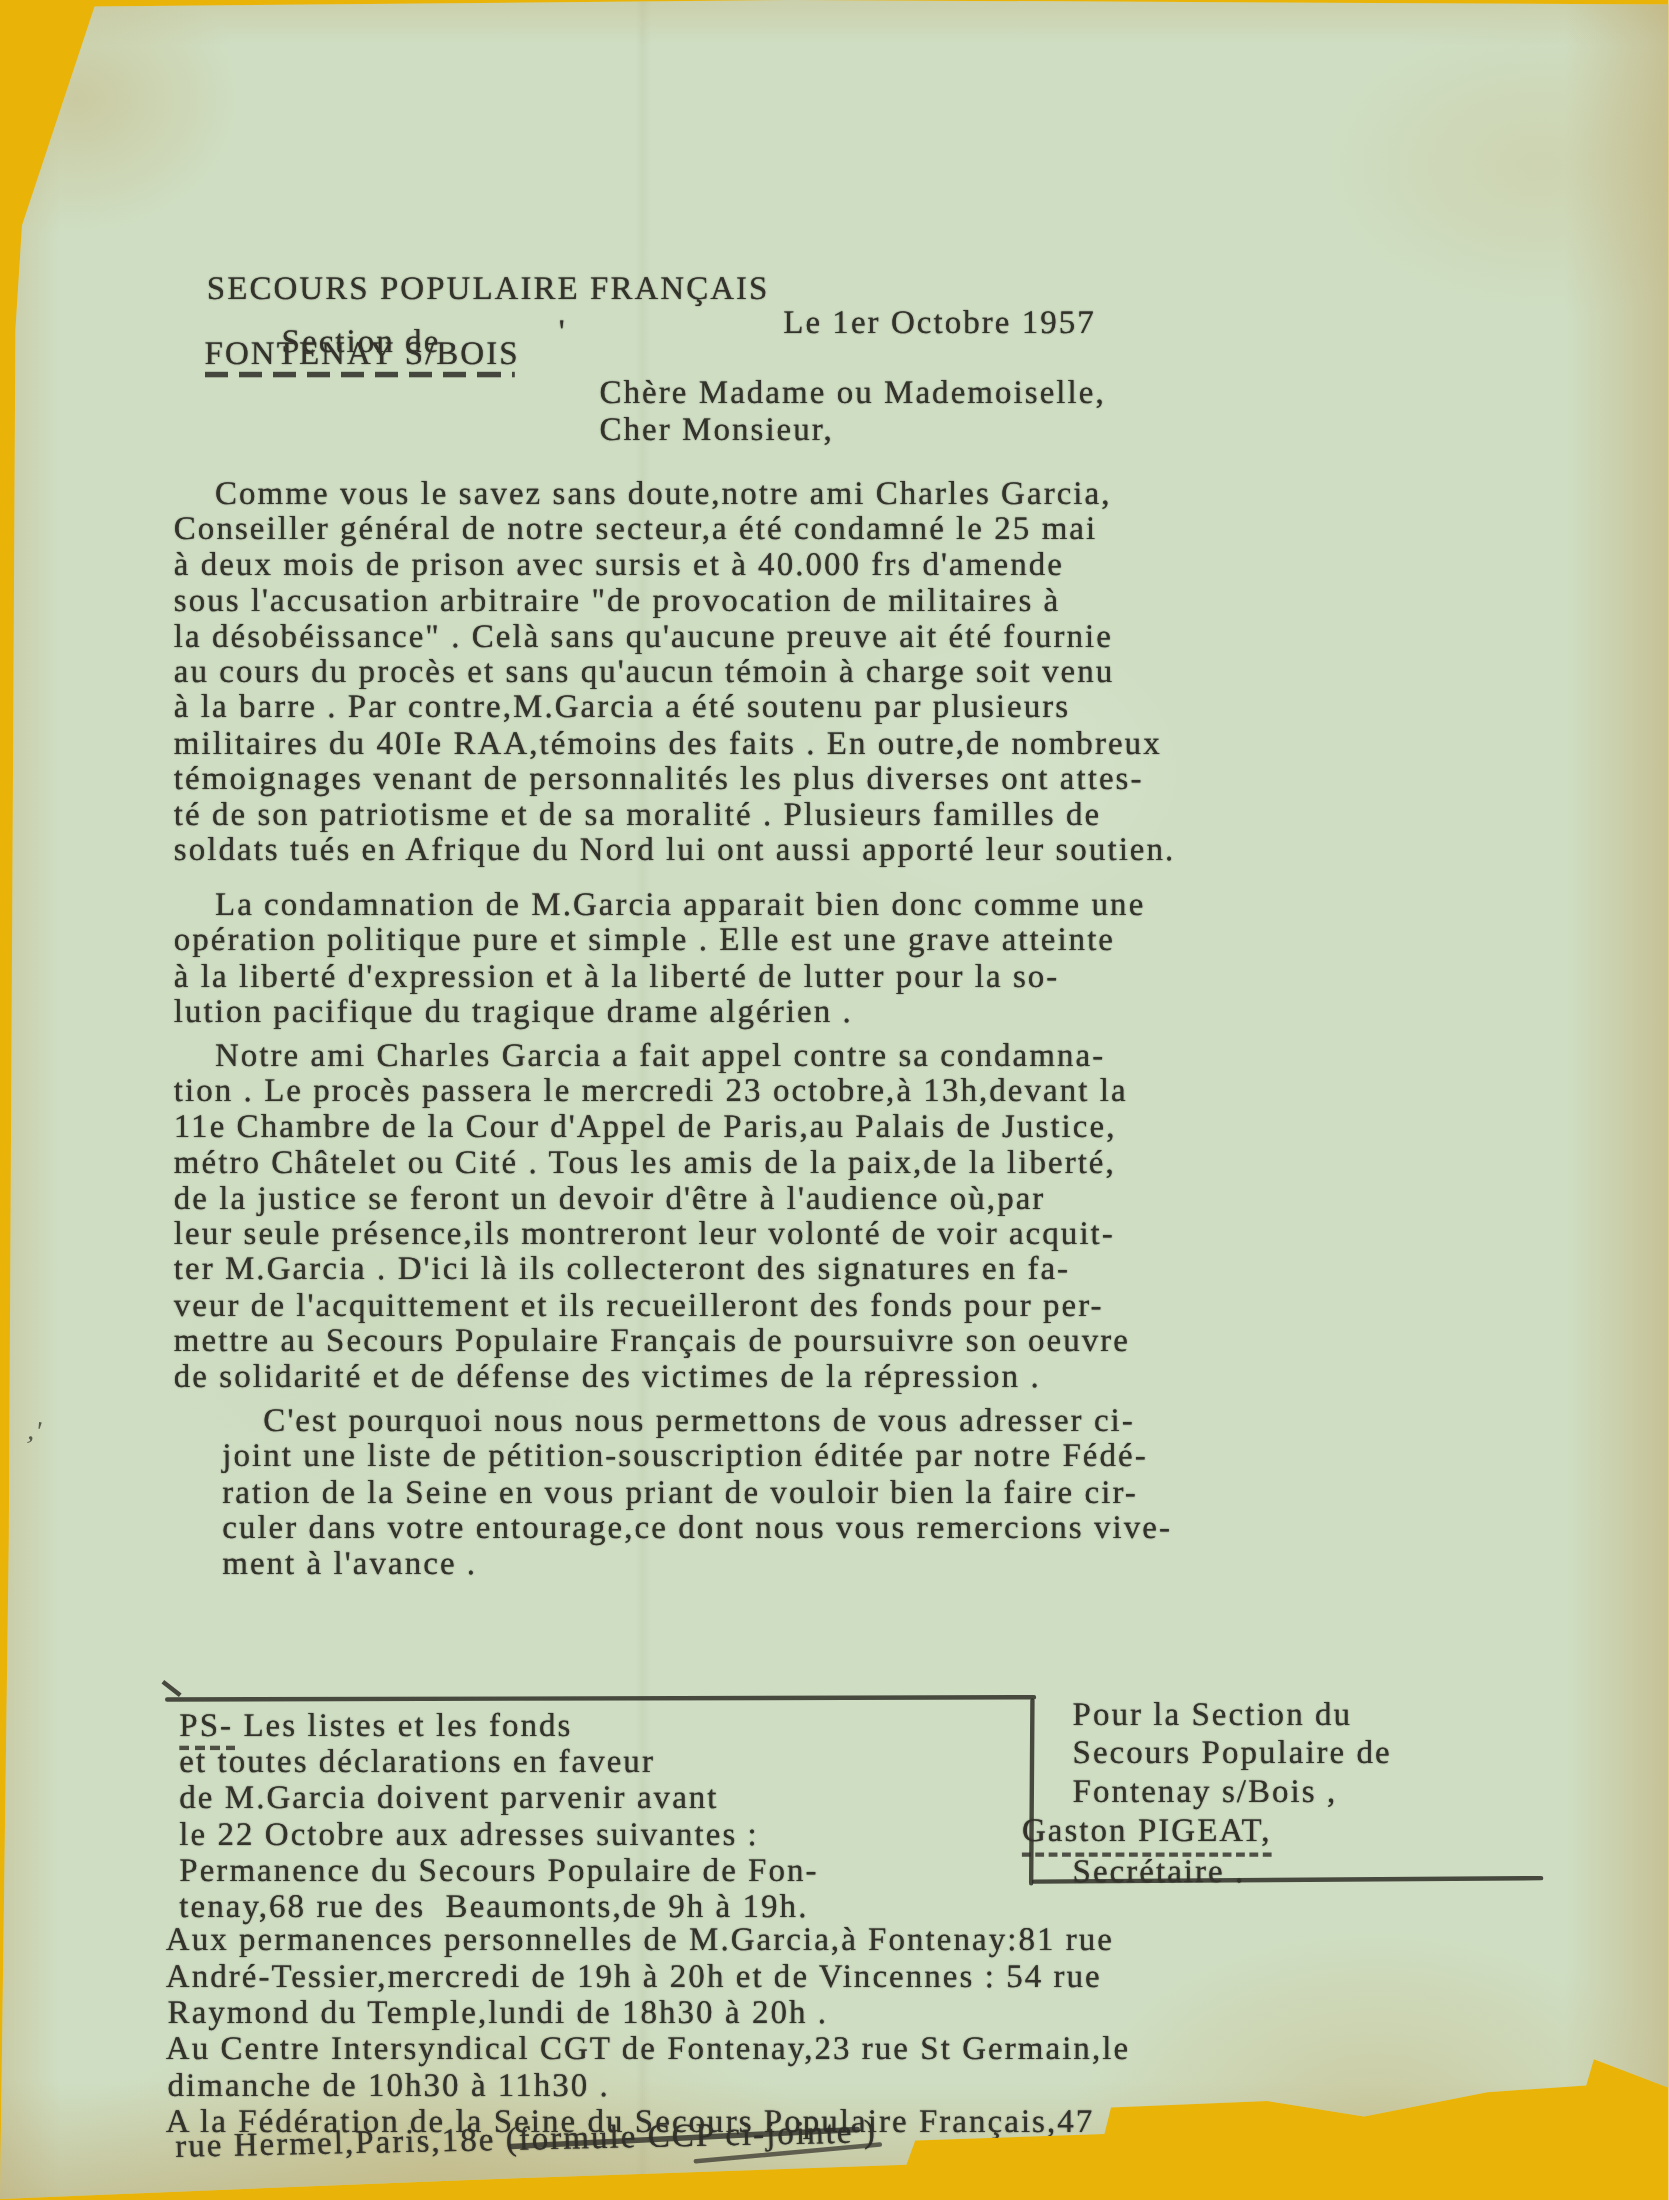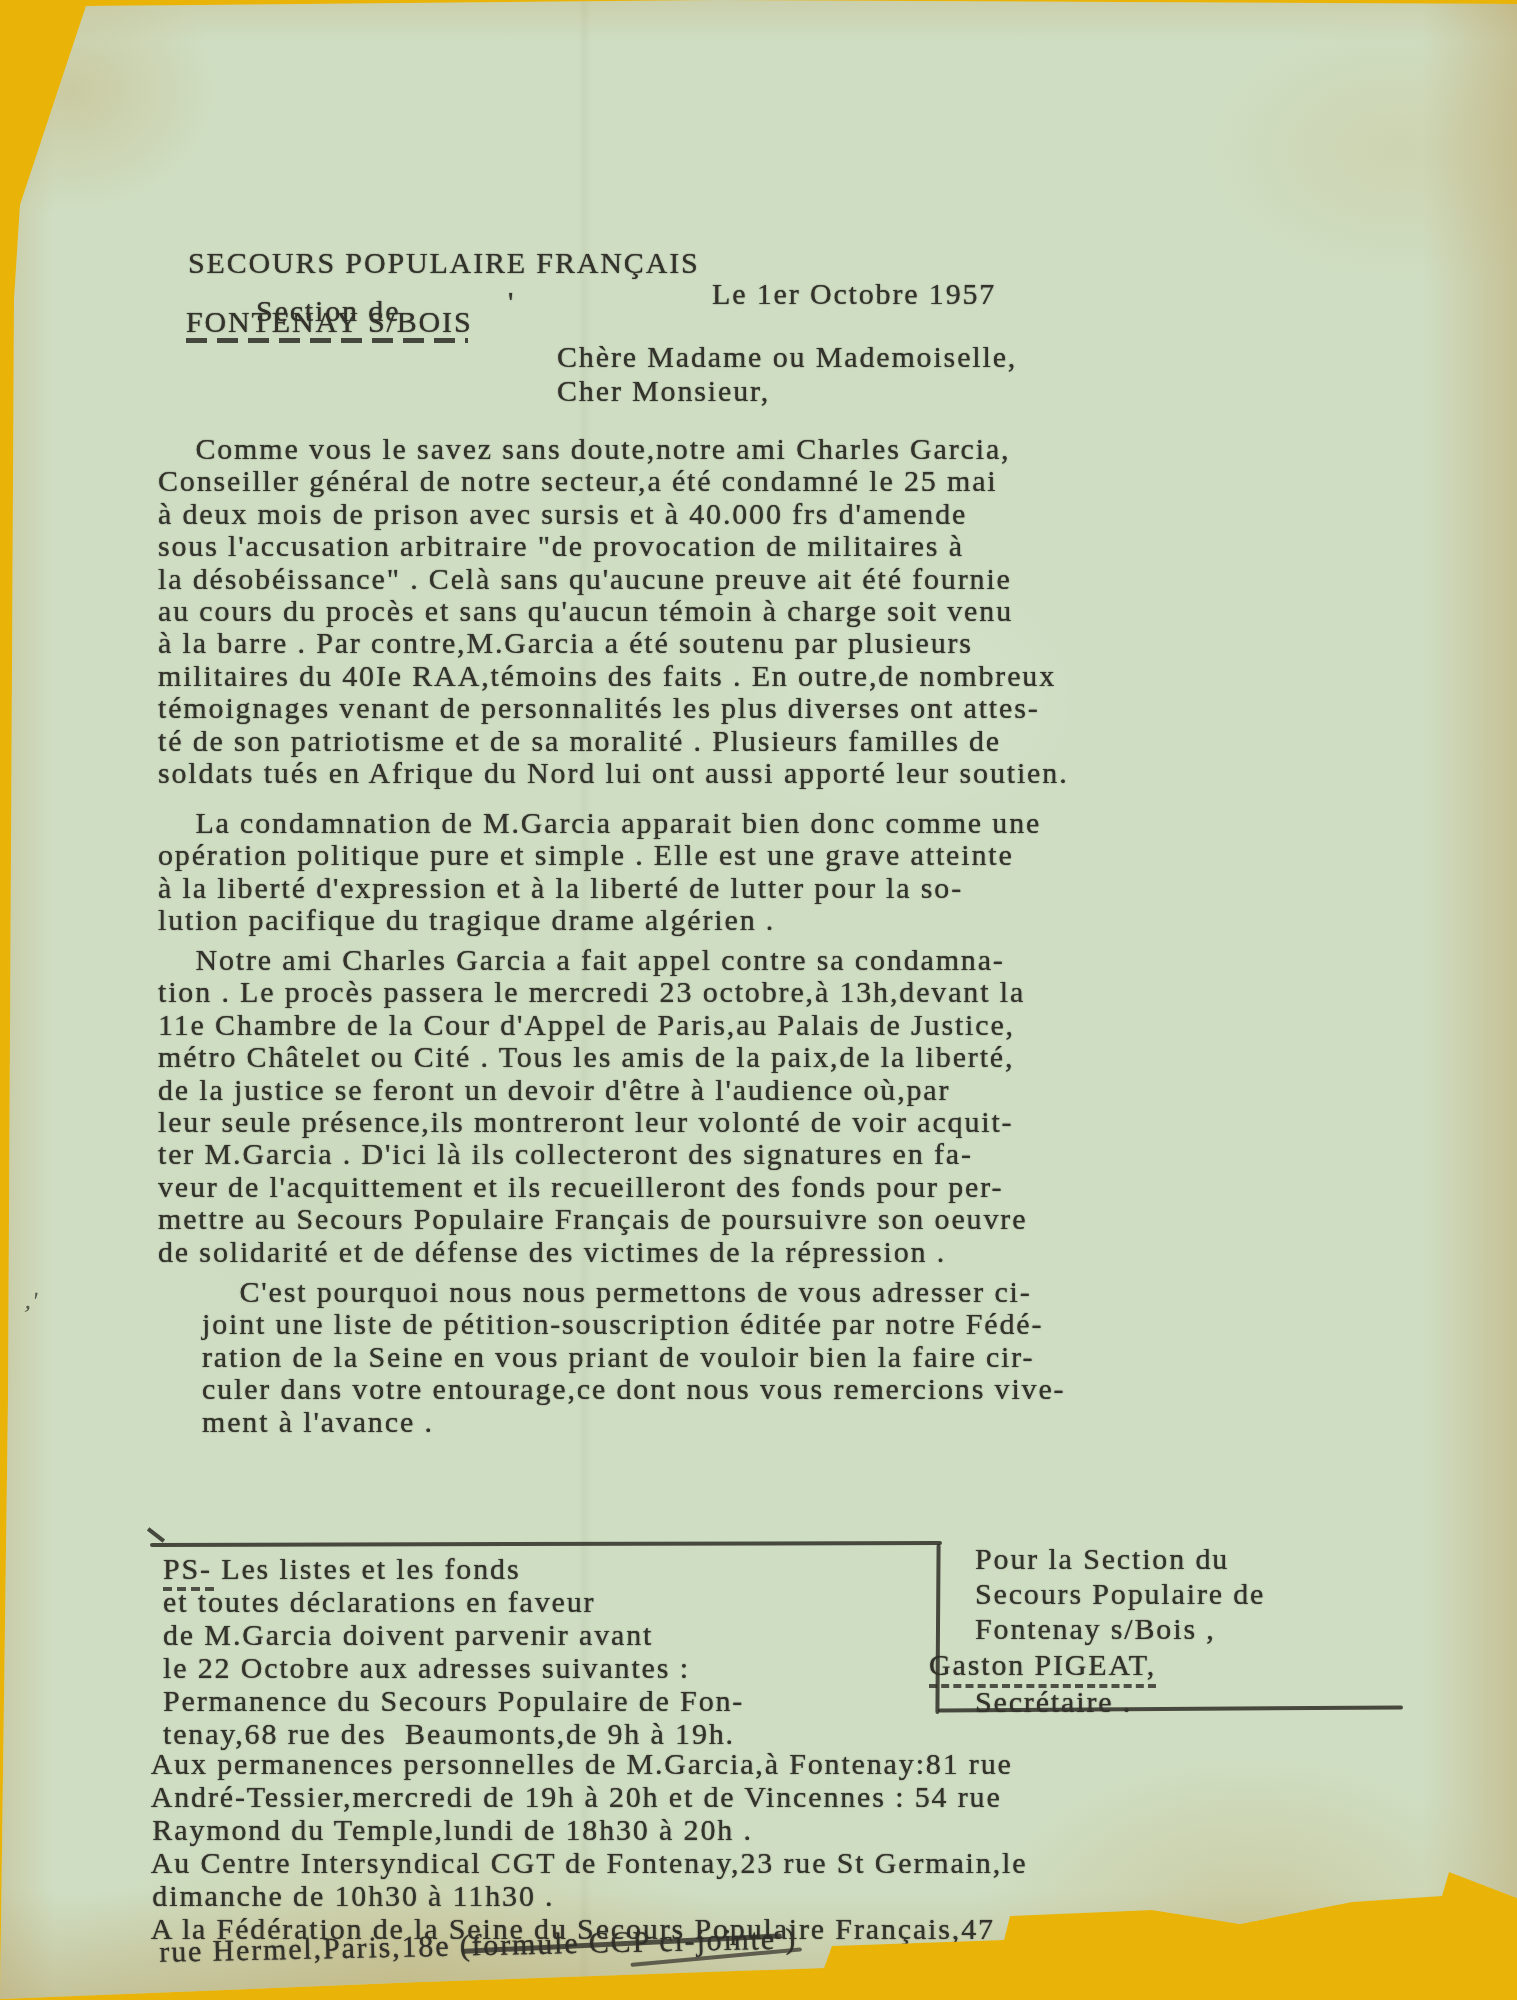--- a/index.html
+++ b/index.html
@@ -28,21 +28,21 @@
   .tw{position:absolute;white-space:pre;font-size:30px;line-height:32.4px;
       letter-spacing:1.85px;color:#33322b;
       text-shadow:0 0 1px rgba(44,43,37,.85),0 0 2px rgba(44,43,37,.22);}
   .lh-org{left:188px;top:247px;}
   .lh-sec1{left:256px;top:295px;}
   .lh-sec2{left:186px;top:306px;}
   .lh-stray{left:508px;top:286px;}
   .sec-underline{position:absolute;left:186px;top:338px;width:282px;height:5px;
       background:repeating-linear-gradient(90deg,rgba(45,44,38,.85) 0 21px,rgba(45,44,38,0) 21px 31px);}
   .date{left:712px;top:278px;}
-  .salut{left:545px;top:340px;line-height:34px;margin-left:12px;}
+  .salut{left:545px;top:340px;line-height:34px;}
   .p1{left:158px;top:433px;}
   .p2{left:158px;top:807px;}
   .p3{left:158px;top:944px;}
   .p4{left:158px;top:1276px;margin-left:44px;}
   .p5{left:158px;top:1446px;}
   .ps-text{left:163px;top:1552px;line-height:33px;}
   .ps-underline{position:absolute;left:163px;top:1587px;width:52px;height:4px;
       background:repeating-linear-gradient(90deg,rgba(45,44,38,.8) 0 9px,rgba(45,44,38,0) 9px 14px);}
   .sig-intro{left:975px;top:1541px;line-height:35px;}
   .sig-name{left:929px;top:1649px;border-bottom:4px dashed rgba(45,44,38,.8);padding-bottom:3px;}

